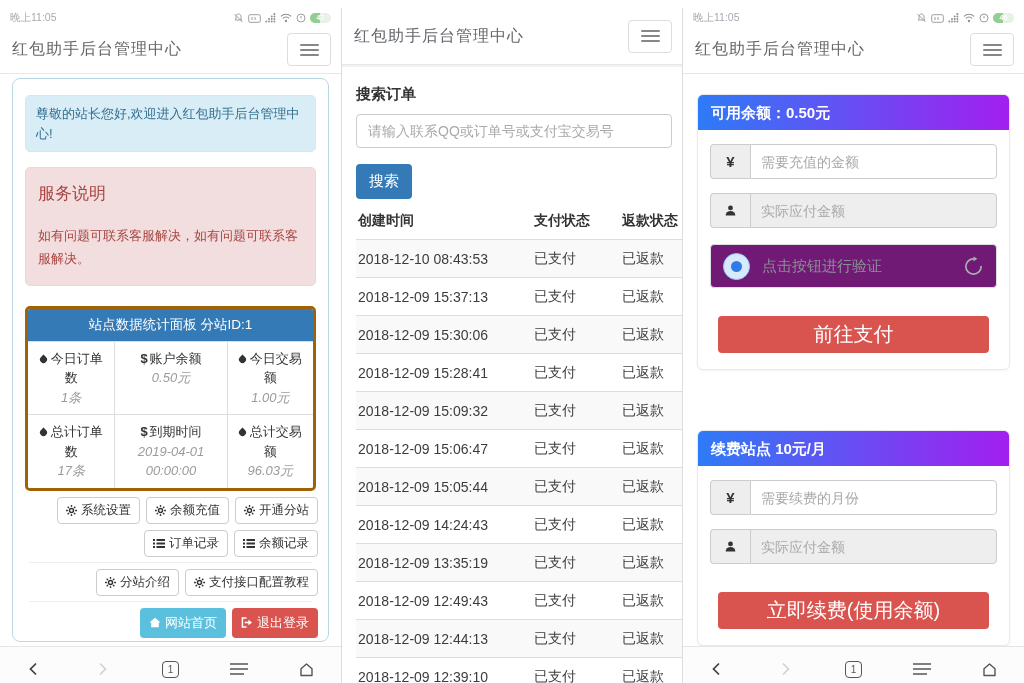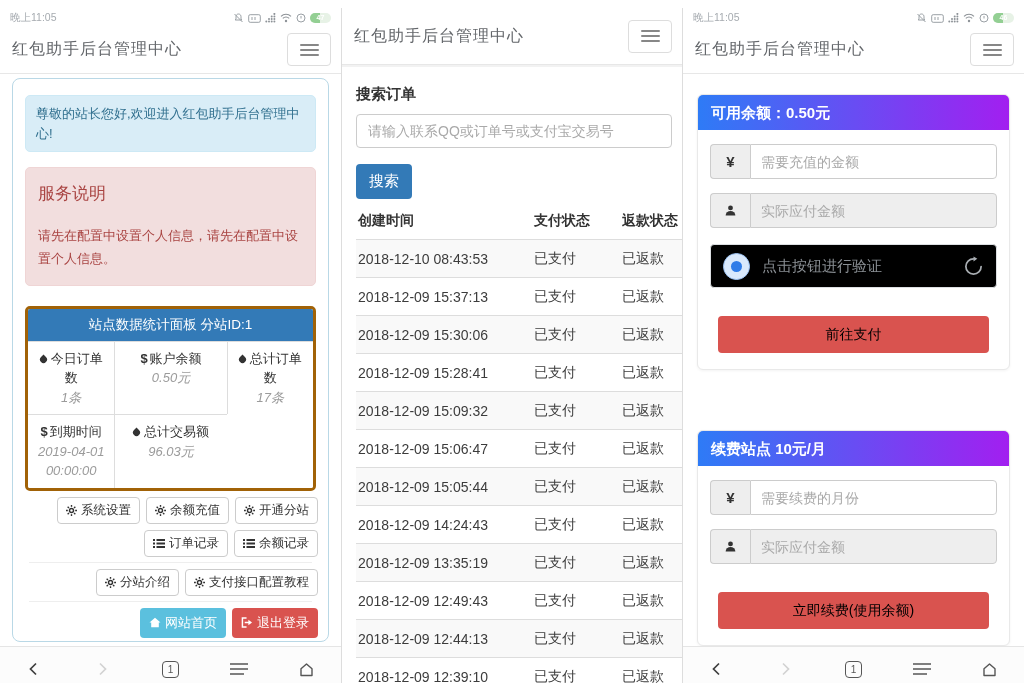--- a/index.html
+++ b/index.html
@@ -99,27 +99,27 @@
     font-weight:bold; background:linear-gradient(90deg,#2e7bf6,#a21ff0); }
   .igroup { display:flex; margin:14px 12px 0; height:35px; }
   .addon { width:40px; background:#eee; border:1px solid #ccc; border-right:none;
     border-radius:4px 0 0 4px; display:flex; align-items:center; justify-content:center;
     color:#333; font-weight:bold; font-size:15px; }
   .igroup input { flex:1; min-width:0; border:1px solid #ccc; border-radius:0 4px 4px 0;
     padding:0 10px; font-size:14px; color:#555; outline:none; background:#fff; }
   .igroup input::placeholder { color:#a9a9a9; }
   .igroup input.ro { background:#eee; }
   .captcha { display:flex; align-items:center; margin:16px 12px 0; border:1px solid #dcdfe2;
-    background:#000000; border-radius:4px; height:44px; padding:0 12px; gap:12px; }
+    background:#701a75; border-radius:4px; height:44px; padding:0 12px; gap:12px; }
   .cap-circle { width:27px; height:27px; border-radius:50%; background:#d9e9fc;
     border:1px solid #9cc3f5; position:relative; cursor:pointer; flex:0 0 auto; }
   .cap-circle::after { content:""; position:absolute; inset:7px; background:#2f7ce8; border-radius:50%; }
   .cap-text { flex:1; color:#8a8f94; font-size:15px; }
   .paybtn { display:block; margin:28px 20px 0; width:calc(100% - 40px); background:#d9534f;
-    color:#000000; border:none; border-radius:4px; height:37px; font-size:14px; cursor:pointer; }
+    color:#ffffff; border:none; border-radius:4px; height:37px; font-size:20px; cursor:pointer; }
 </style>
 </head>
 <body>
 
 <div class="screen">
 
   <section class="panel panel-1">
     <div class="statusbar">
       <span>晚上11:05</span>
       <span class="sb-icons">
@@ -169,32 +169,36 @@
         <span class="bar"></span>
           <span class="bar"></span>
           <span class="bar"></span>
       </button>
     </header>
     <div class="l-content">
       <div class="outer">
         <div class="alert alert-info">尊敬的站长您好,欢迎进入红包助手后台管理中心!</div>
         <div class="alert alert-danger">
           <div class="alert-title">服务说明</div>
-          <div class="alert-body">请先在配置中设置个人信息，请先在配置中设置个人信息。</div>
+          <div class="alert-body">如有问题可联系客服解决，如有问题可联系客服解决。</div>
         </div>
         <div class="stats">
           <div class="stats-head">站点数据统计面板 分站ID:1</div>
           <div class="stats-grid">
             <div class="cell">
               <div class="cell-label"><span class="drop"></span><span>今日订单数</span></div>
               <div class="cell-value">1条</div>
             </div>
             <div class="cell">
               <div class="cell-label"><span class="dollar">$</span><span>账户余额</span></div>
               <div class="cell-value">0.50元</div>
+            </div>
+            <div class="cell">
+              <div class="cell-label"><span class="drop"></span><span>今日交易额</span></div>
+              <div class="cell-value">1.00元</div>
             </div>
             <div class="cell">
               <div class="cell-label"><span class="drop"></span><span>总计订单数</span></div>
               <div class="cell-value">17条</div>
             </div>
             <div class="cell">
               <div class="cell-label"><span class="dollar">$</span><span>到期时间</span></div>
               <div class="cell-value">2019-04-01 00:00:00</div>
             </div>
             <div class="cell">

